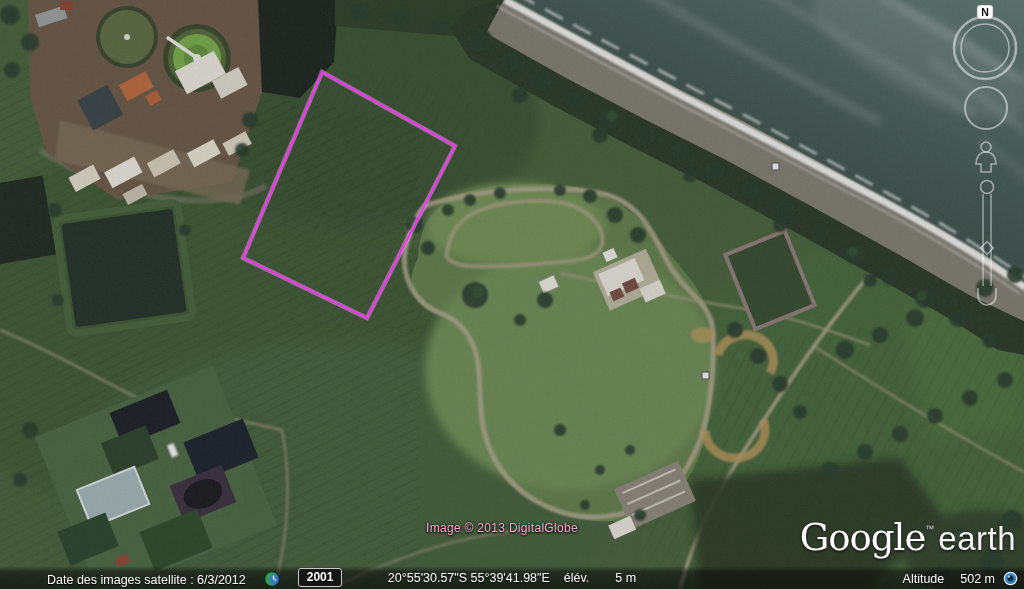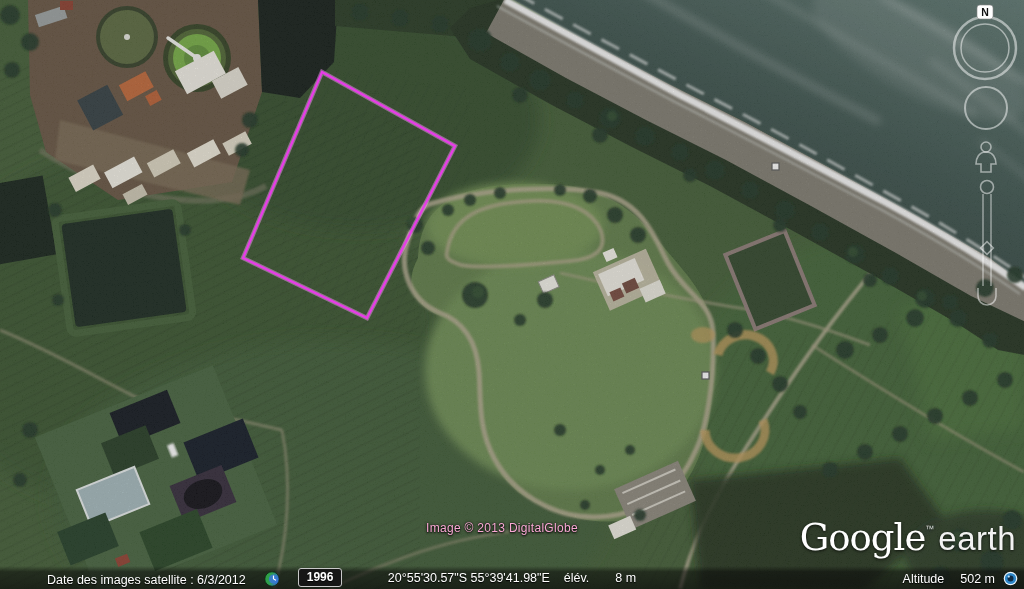--- a/index.html
+++ b/index.html
@@ -351,24 +351,24 @@
             <stop offset="0" stop-color="#2fa03c"></stop>
               <stop offset="0.55" stop-color="#2f9e55"></stop>
             <stop offset="1" stop-color="#2f6fd0"></stop>
           </linearGradient>
         </defs>
         <circle cx="8" cy="8" r="7.2" fill="url(#clkg)" stroke="#0c2a12" stroke-width="0.8"></circle>
         <circle cx="9.5" cy="8" r="4.6" fill="#3a78d8" opacity=".85"></circle>
         <line x1="9.5" y1="8" x2="9.5" y2="4.6" stroke="#fff" stroke-width="1.2"></line>
         <line x1="9.5" y1="8" x2="12" y2="9.2" stroke="#fff" stroke-width="1.2"></line>
       </svg>
-      <span class="year-chip">1996</span>
+      <span class="year-chip">2001</span>
     </div>
     <div class="sb-center">
-      <span>20°55'30.57"S  55°39'41.98"E</span><span class="gap"></span><span>élév.</span><span class="gap2"></span><span>8 m</span>
+      <span>20°55'30.57"S  55°39'41.98"E</span><span class="gap"></span><span>élév.</span><span class="gap2"></span><span>5 m</span>
     </div>
     <div class="sb-right">
       <span>Altitude</span>
       <span class="alt-val">502 m</span>
       <svg class="stream-icon" width="15" height="15" viewBox="0 0 15 15">
         <circle cx="7.5" cy="7.5" r="6.8" fill="#eaf5fd"></circle>
         <circle cx="7.5" cy="7.5" r="5.6" fill="#2d86c8"></circle>
         <circle cx="7.5" cy="7.5" r="3" fill="#0e2b47"></circle>
         <circle cx="5.8" cy="5.6" r="1.1" fill="#bfe3f8"></circle>
       </svg>

